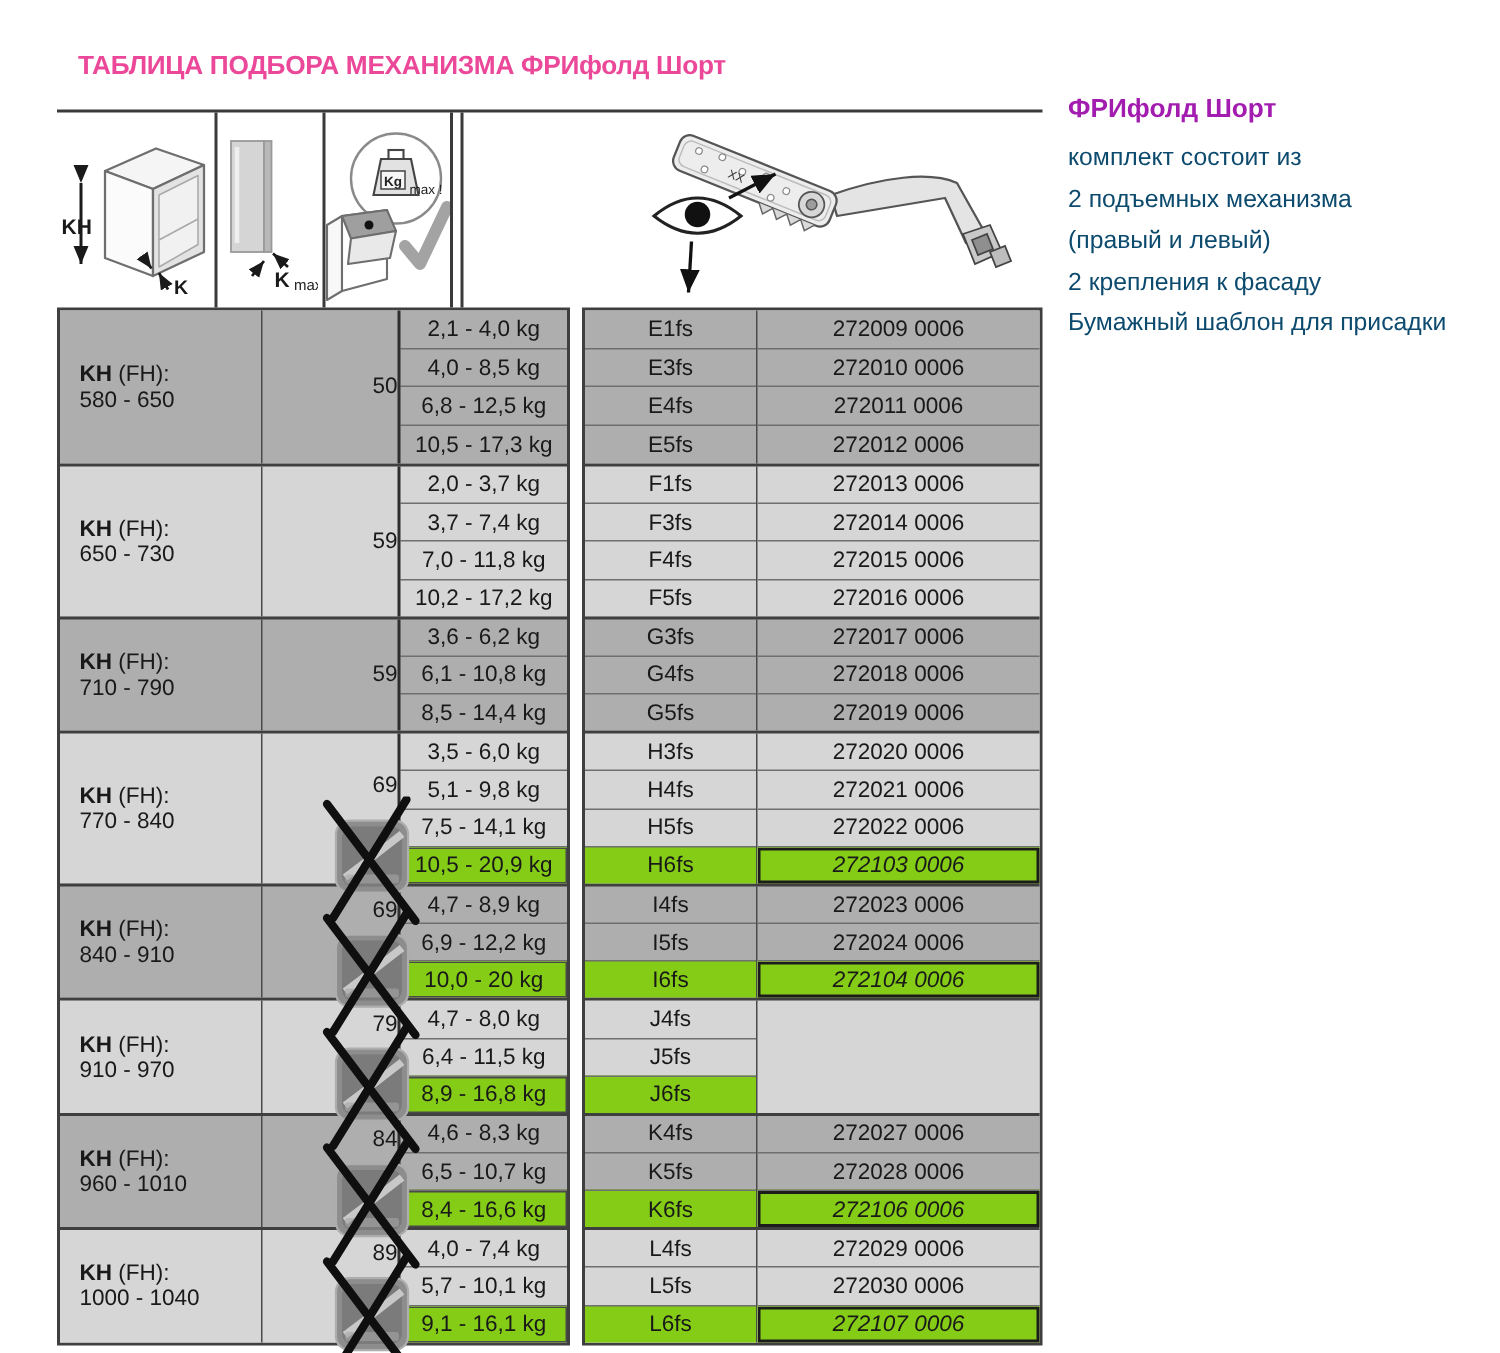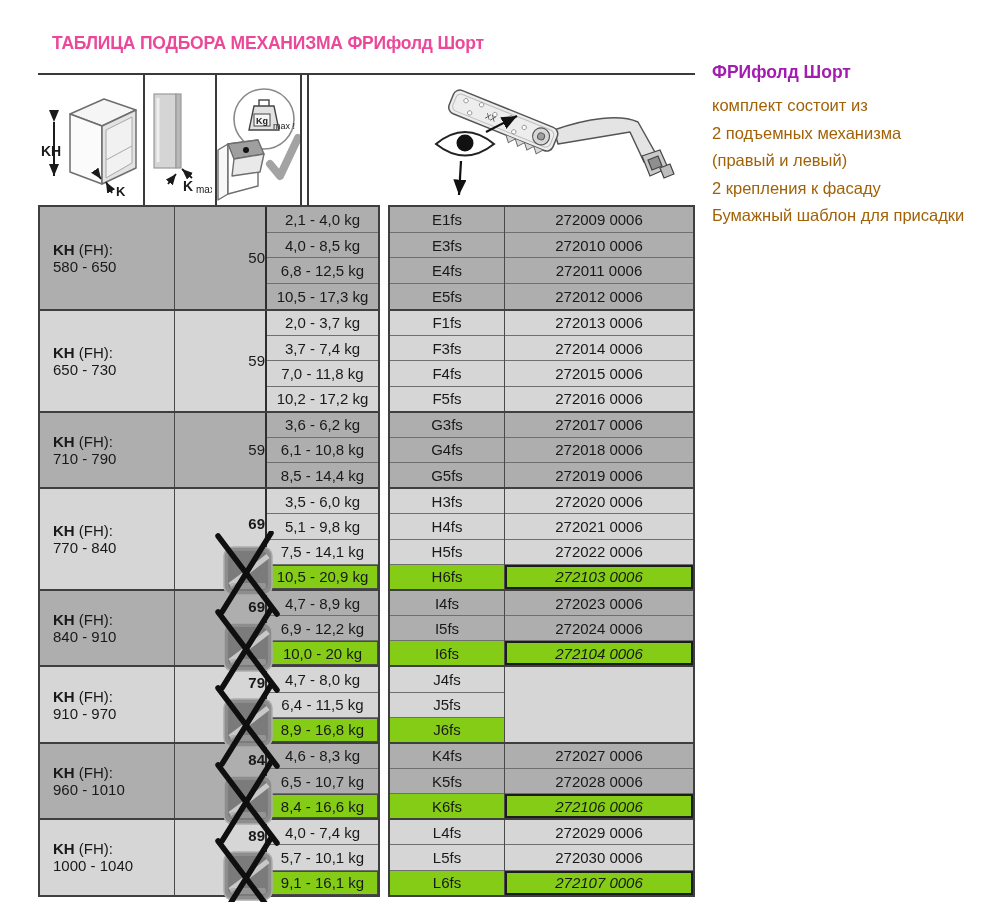--- a/index.html
+++ b/index.html
@@ -10,36 +10,36 @@
   }
   .abs{position:absolute;}
   
   #page-title{left:52px;top:33px;font-size:17.5px;font-weight:bold;color:#ec4899;letter-spacing:-0.2px;}
   
   #top-rule{left:38px;top:73px;width:657px;height:2px;background:#3a3a3a;}
   .vline{top:75px;height:130px;width:2px;background:#3a3a3a;}
   
   #info-panel{left:712px;top:62px;width:285px;}
   #info-title{font-size:17.5px;font-weight:bold;color:#a21caf;margin-bottom:9px;}
-  .info-line{font-size:16.5px;color:#a16207;line-height:27.5px;}
+  .info-line{font-size:16.5px;color:#0c4a6e;line-height:27.5px;}
   
   .tblock{position:absolute;top:205px;border:2px solid #3f3f3f;box-sizing:border-box;}
   #left-block{left:38px;width:342px;}
   #right-block{left:388px;width:307px;}
   .group{display:flex;box-sizing:border-box;}
   .group + .group{border-top:2px solid #3f3f3f;}
   .sh-d{background:#aeaeae;}
   .sh-l{background:#d6d6d6;}
   .c1{width:135px;box-sizing:border-box;border-right:1px solid #4a4a4a;
       display:flex;flex-direction:column;justify-content:center;padding-left:13px;gap:0;}
   .khl,.khr,.kmaxv,.cell{font-size:15px;color:#191919;}
   .c2{width:92px;box-sizing:border-box;border-right:2px solid #2e2e2e;
       position:relative;display:flex;justify-content:flex-end;align-items:center;}
   .c2.crossed{align-items:flex-start;}
-  .c2.crossed .kmaxv{line-height:25px;font-weight:bold;}
+  .c2.crossed .kmaxv{line-height:25px;}
   .c2.crossed.r4 .kmaxv{margin-top:22px;}
   .c2.crossed.r3 .kmaxv{margin-top:3px;}
   .c3{flex:1;display:flex;flex-direction:column;}
   .c4{width:115px;box-sizing:border-box;border-right:1px solid #4a4a4a;display:flex;flex-direction:column;}
   .c5{flex:1;display:flex;flex-direction:column;}
   .cell{flex:1;display:flex;align-items:center;justify-content:center;box-sizing:border-box;}
   .c3 .cell + .cell, .c4 .cell + .cell, .c5 .cell + .cell{border-top:1px solid #6f6f6f;}
   .hl{background:#84cc16;}
   .wcell.hl{box-shadow:inset 0 0 0 1px #4a4a4a;}
   .acell.hl{box-shadow:inset 0 0 0 2px #1c1c1c;font-style:italic;}

